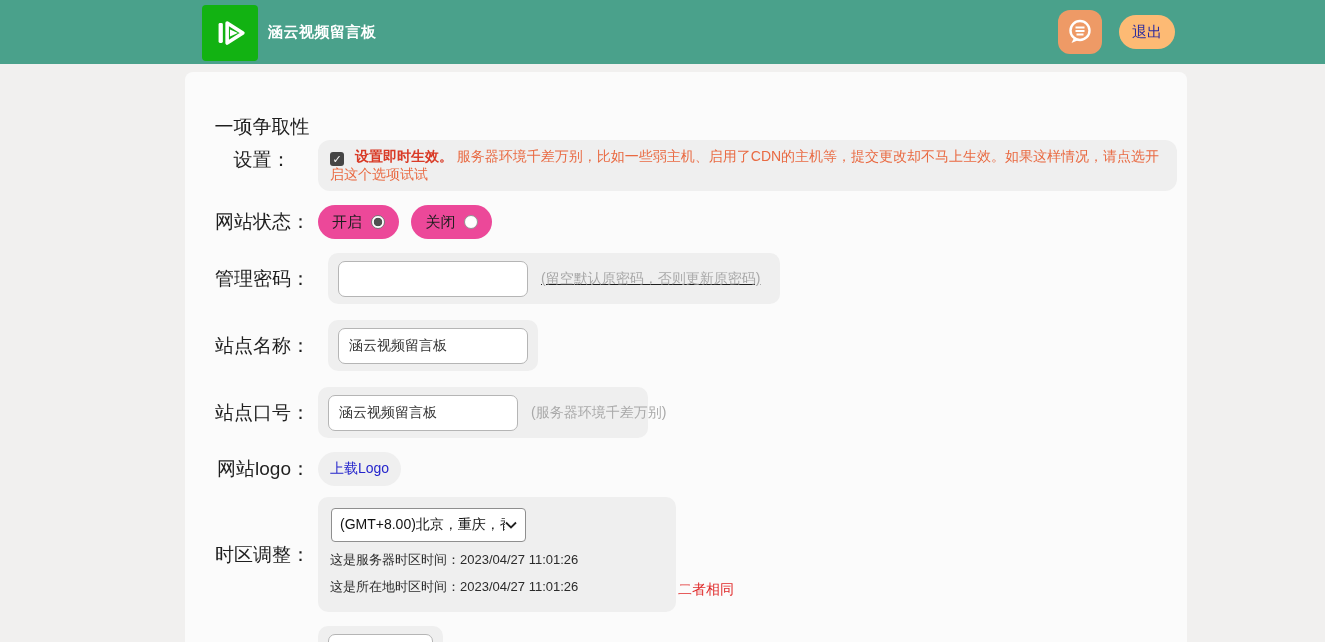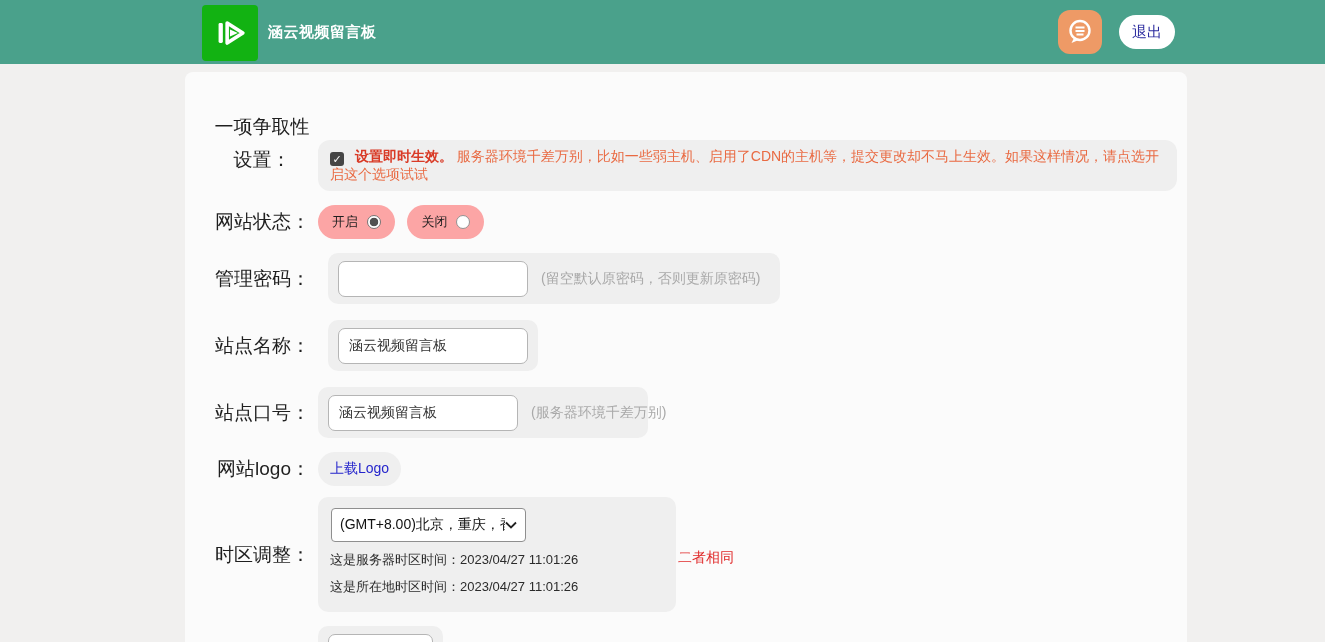--- a/index.html
+++ b/index.html
@@ -40,21 +40,21 @@
     background: #ee9a66;
     border: none;
     border-radius: 12px;
     display: flex; align-items: center; justify-content: center;
     cursor: pointer;
     margin-right: 17px;
   }
   .logout-btn {
     height: 34px;
     padding: 0 13px;
-    background: #ffffff;
+    background: #fdba74;
     border: none;
     border-radius: 17px;
     color: #2b2b9e;
     font-size: 15px;
     cursor: pointer;
     margin-right: 150px;
     font-family: Liberation Mono, monospace;
   }
   
   .card {
@@ -109,22 +109,22 @@
     margin-right: 7px;
     cursor: pointer;
   }
   
   .pill {
     display: inline-flex;
     align-items: center;
     height: 34px;
     padding: 0 14px;
     border-radius: 17px;
-    background: #fca5a5;
-    font-size: 13px;
+    background: #ec4899;
+    font-size: 15px;
     cursor: pointer;
   }
   .pill + .pill { margin-left: 8px; }
   .radio {
     display: inline-block;
     width: 14px; height: 14px;
     border-radius: 50%;
     margin-left: 9px;
     cursor: pointer;
   }
@@ -182,21 +182,21 @@
     flex: 1;
     font-size: 14px;
     white-space: nowrap;
     overflow: hidden;
     color: #111;
   }
   .tz-line { font-size: 13px; color: #2b2b2b; margin-top: 9px; white-space: nowrap; }
   .tz-note {
     position: absolute;
     right: -58px;
-    top: 52px;
+    top: 84px;
     color: #e02b2b;
     font-size: 14px;
     white-space: nowrap;
   }
   .mb14 { margin-bottom: 14px; }
   .mb16 { margin-bottom: 16px; gap: 10px; }
   .mb11 { margin-bottom: 11px; }
 </style>
 </head>
 <body>
@@ -243,21 +243,21 @@
       </span>
       <span class="pill">
         <span>关闭</span>
         <span class="radio off"></span>
       </span>
     </div>
   </div>
 
   <div class="row mb16">
     <div class="row-label">管理密码：</div>
-    <div class="row-content graybox field-box" style="width:452px;">
+    <div class="row-content graybox field-box" style="width:452px;text-decoration:underline;">
       <input class="txt-input" style="width: 190px;" type="text" value="">
       <span class="hint">(留空默认原密码，否则更新原密码)</span>
     </div>
   </div>
 
   <div class="row mb16">
     <div class="row-label">站点名称：</div>
     <div class="row-content graybox field-box" style="width:210px;">
       <input class="txt-input" style="width: 190px;" type="text" value="涵云视频留言板">
     </div>

